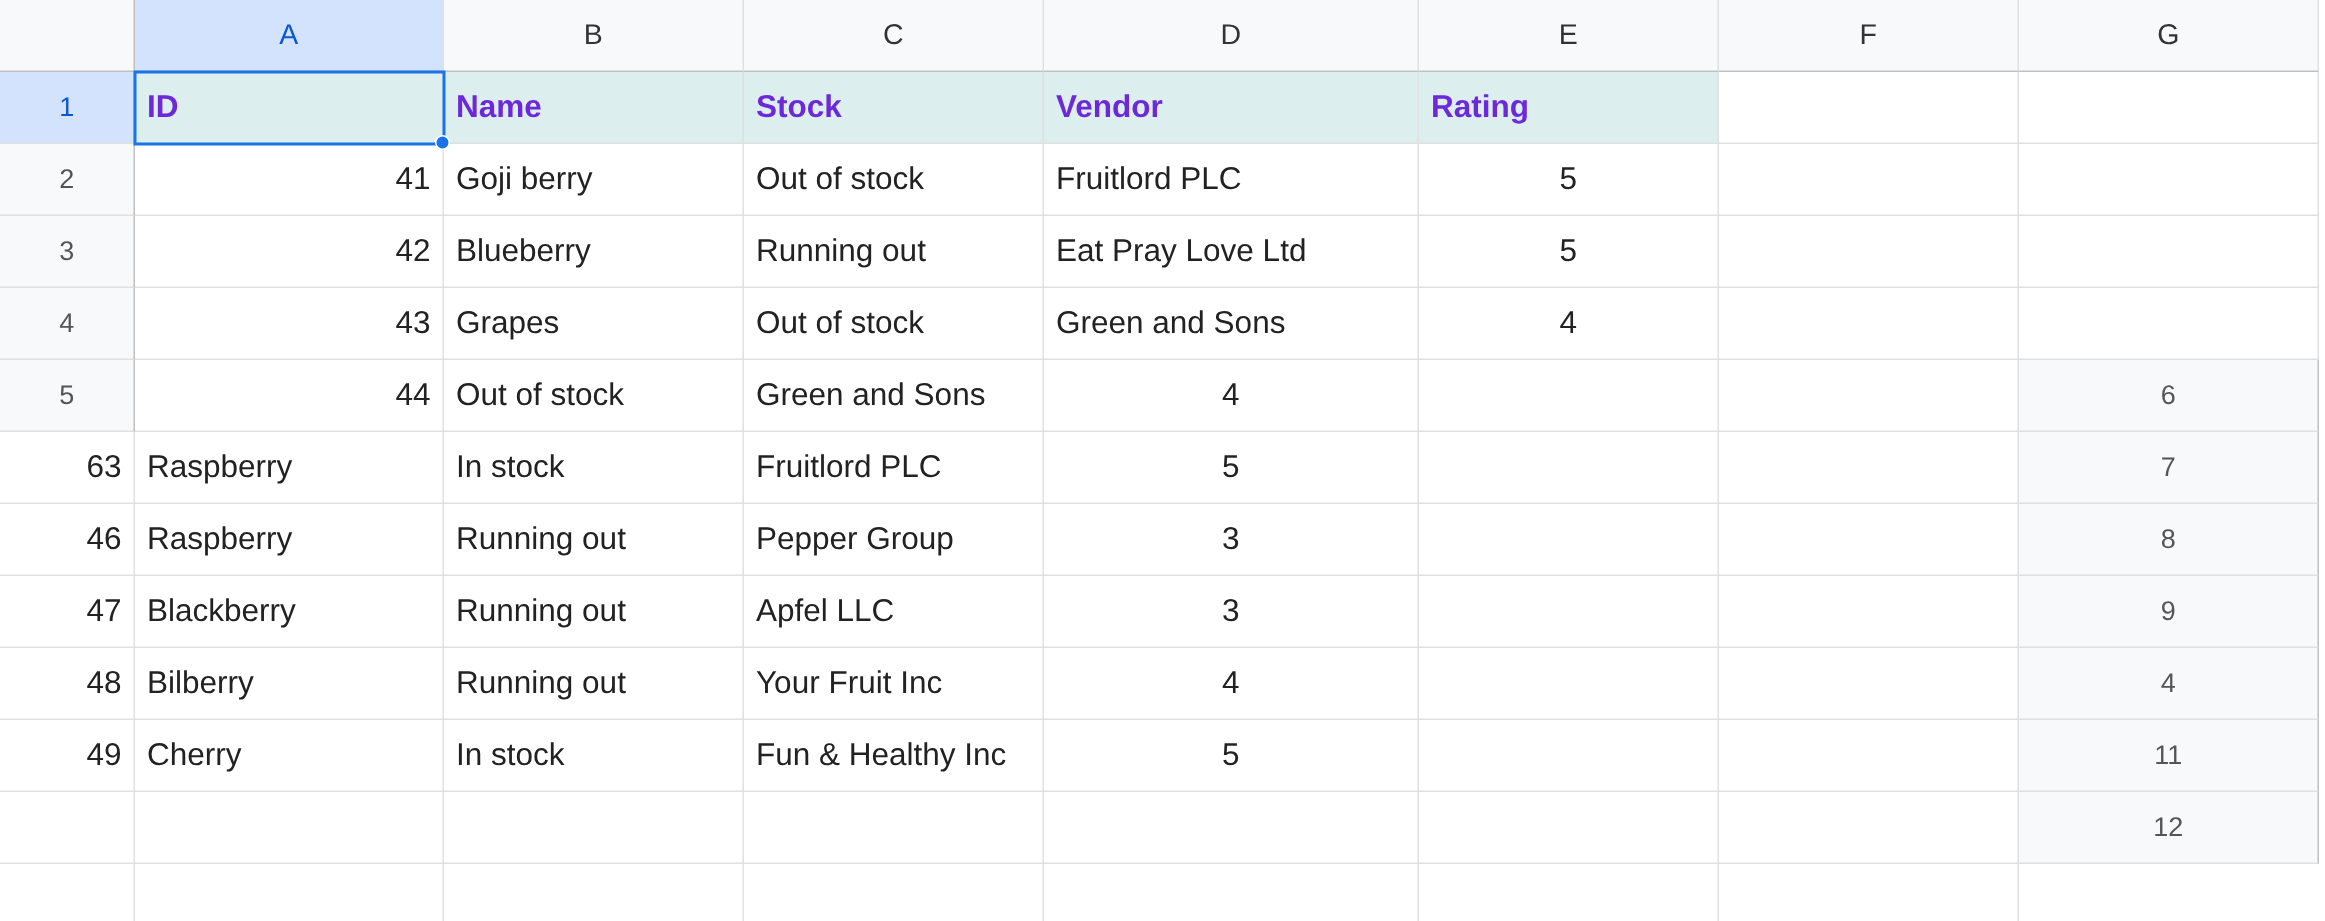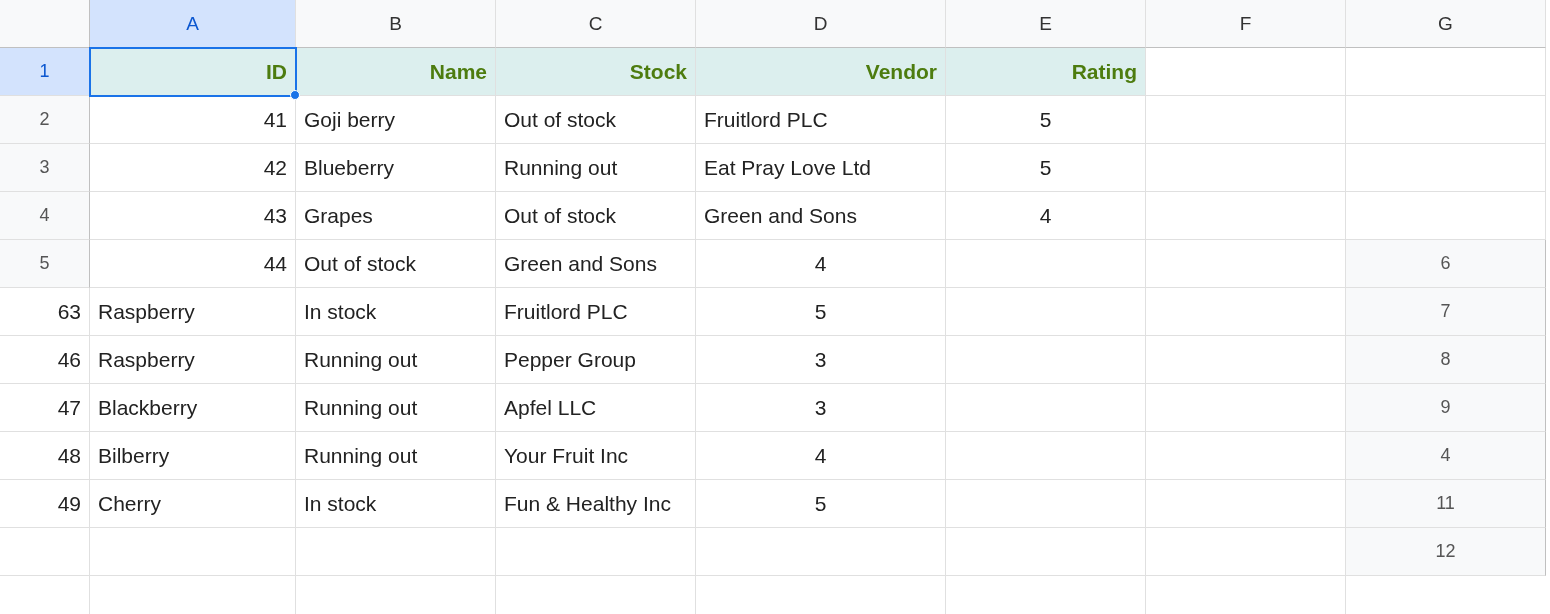--- a/index.html
+++ b/index.html
@@ -54,22 +54,22 @@
       align-items: center;
       padding: 0 8px;
       color: #222;
       font-size: 21px;
       position: relative;
     }
     .cell.header-cell {
       background: #d9ead3;
       background: #e0f0ea;
       font-weight: bold;
-      justify-content: flex-end;
-      color: #4d7c0f;
+      justify-content: flex-start;
+      color: #6d28d9;
     }
     .cell.num { justify-content: flex-end; }
     .cell.center { justify-content: center; }
     .cell.selected {
       outline: 2px solid #1a73e8;
       outline-offset: -1px;
       z-index: 5;
     }
     .sel-handle {
       position: absolute;

